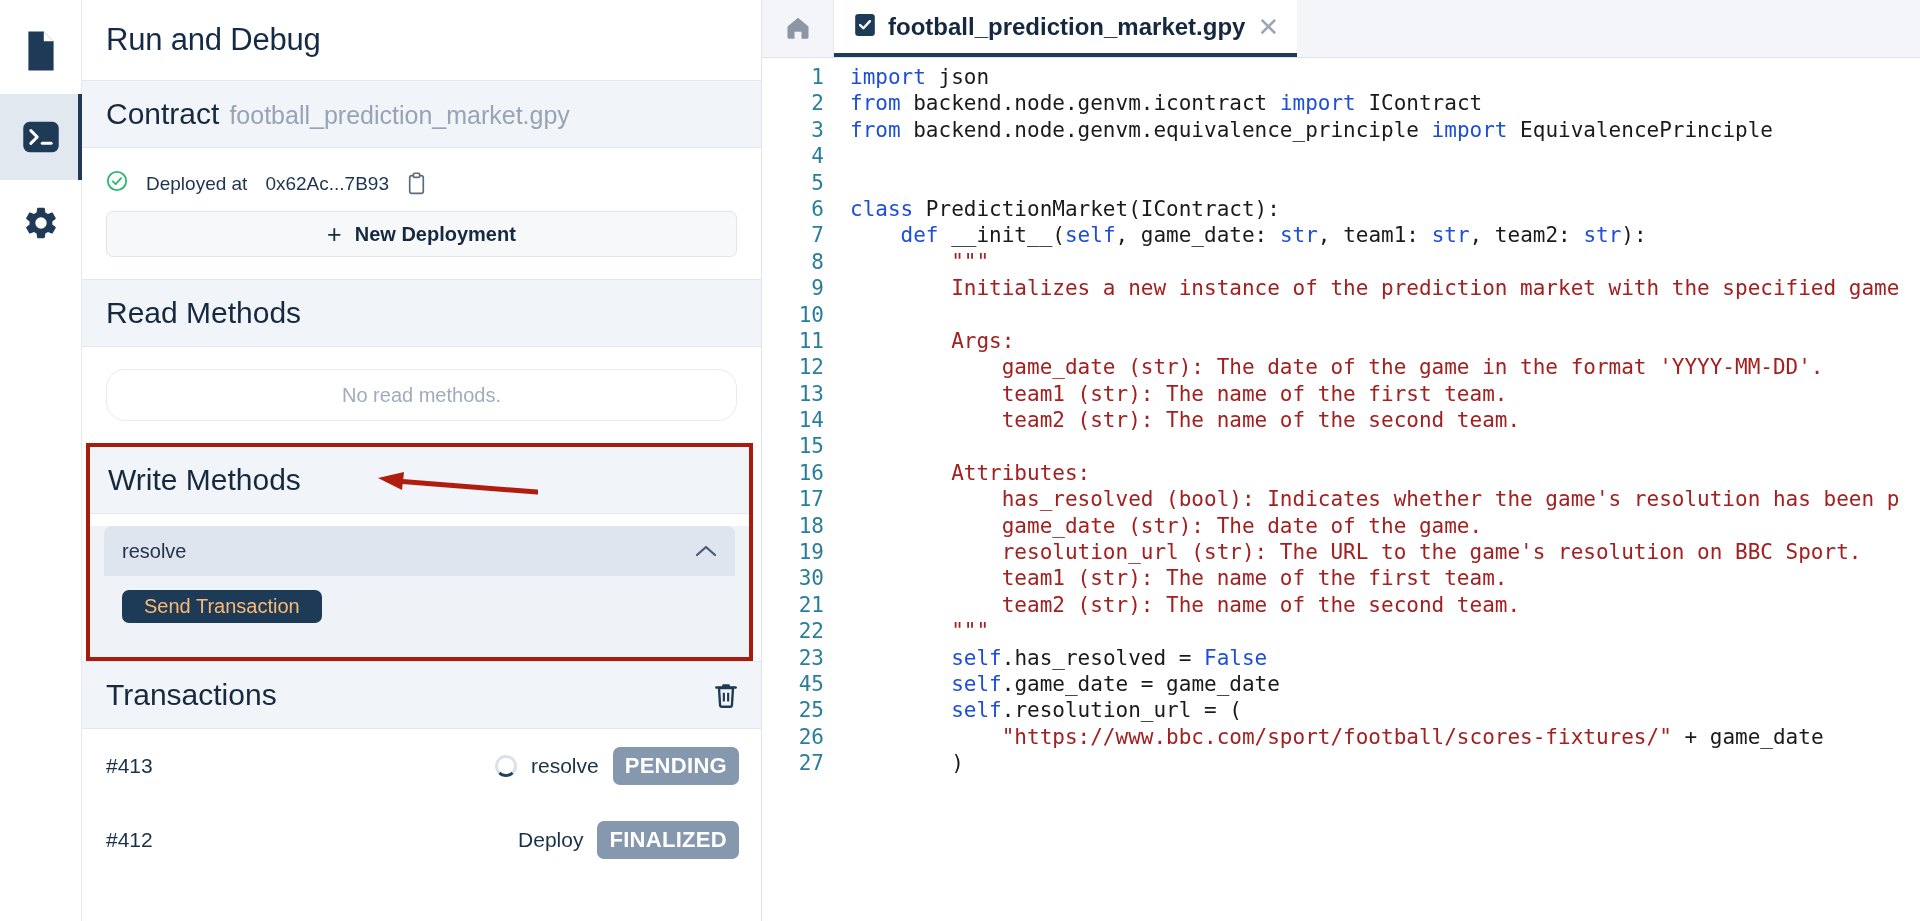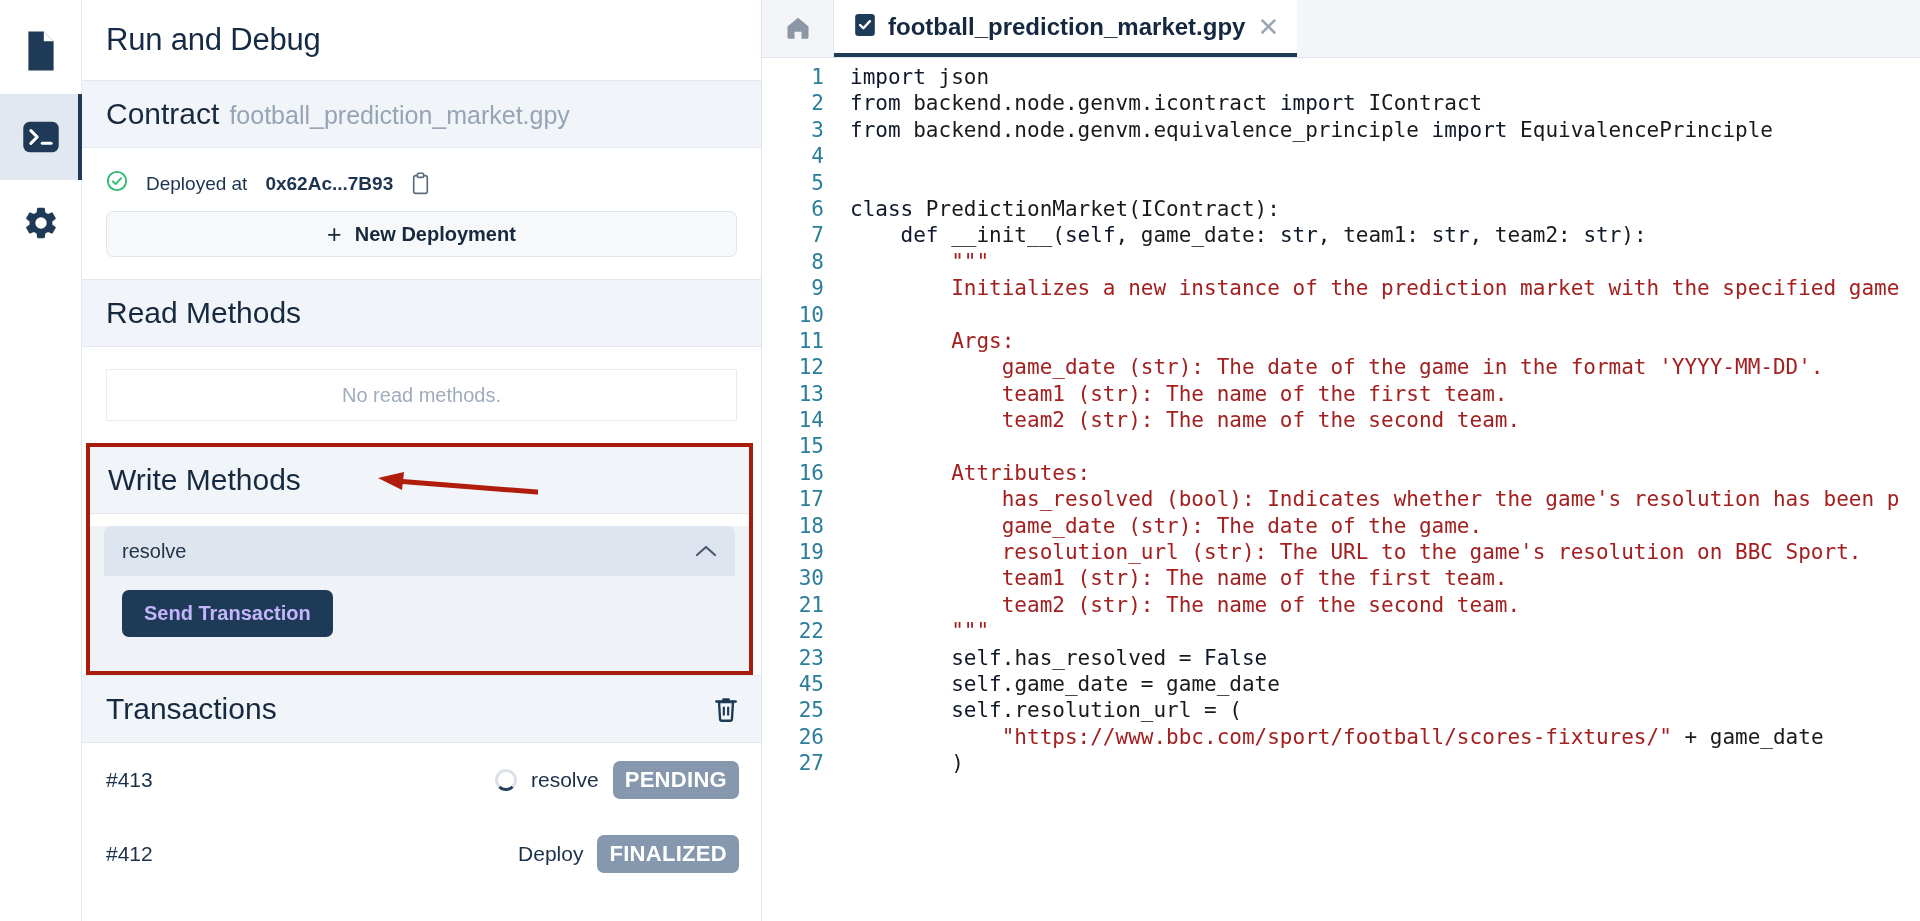--- a/index.html
+++ b/index.html
@@ -55,40 +55,40 @@
   .section-head .label {
     font-size: 30px; color: #16293f; font-weight: 400;
   }
   .contract-name { color: #97a4b5; margin-left: 10px; font-size: 25px; }
 
   .deployed-row {
     display: flex; align-items: center; gap: 18px;
     padding: 22px 24px 14px 24px;
     font-size: 19px; color: #1d3350;
   }
-  .deployed-row .addr { font-weight: 700; }
+  .deployed-row .addr { font-weight: 400; }
   .clipboard-btn { cursor: pointer; display: inline-flex; }
 
   .new-deploy-btn {
     margin: 0 24px 22px 24px;
     height: 46px;
     border: 1px solid #dfe5ed;
     border-radius: 7px;
     background: #f6f8fa;
     display: flex; align-items: center; justify-content: center; gap: 13px;
     font-size: 20px; font-weight: 700; color: #17293f;
     cursor: pointer;
   }
   .plus-glyph { font-size: 25px; font-weight: 400; line-height: 1; }
 
   .empty-box {
     margin: 22px 24px 22px 24px;
     height: 52px;
     border: 1px solid #e7ebf1;
-    border-radius: 1px;
+    border-radius: 19px;
     display: flex; align-items: center; justify-content: center;
     color: #a0acbd; font-size: 20px;
   }
 
   
   .write-region {
     border: 4px solid #a81c0c;
     margin: 0 8px 0 4px;
   }
   .write-region .section-head {
@@ -106,24 +106,24 @@
     font-size: 20px; color: #223449;
     cursor: pointer;
   }
   .method-panel {
     margin: 0 14px;
     background: #eff2f7;
     border-radius: 0 0 8px 8px;
     padding: 14px 18px 16px 18px;
   }
   .send-btn {
-    background: #1d3a57; color: #c4b5fd;
+    background: #1d3a57; color: #fdba74;
     border: none; border-radius: 7px;
-    font-size: 20px; font-weight: 700;
-    padding: 12px 22px;
+    font-size: 20px; font-weight: 400;
+    padding: 5px 22px;
     cursor: pointer;
     font-family: "Liberation Sans", sans-serif;
   }
 
   
   .arrow-anno {
     position: absolute;
     left: 292px; top: 468px;
     width: 164px; height: 30px;
     pointer-events: none;
@@ -189,21 +189,21 @@
   .gutter {
     width: 76px; flex: 0 0 76px;
     text-align: right;
     padding-right: 14px;
     color: #2c7a9c; color: #1f7e9e;
     user-select: none;
   }
   .gutter div { height: 26.4px; color:#2a7d9b; }
   .code-lines { flex: 1 1 auto; white-space: pre; overflow: hidden; padding-left: 12px; }
   .code-lines div { height: 26.4px; }
-  .k  { color: #0f172a; }        
+  .k  { color: #1d4ed8; }        
   .s  { color: #a32020; }        
   .p  { color: #1a1a1a; }
 </style>
 </head>
 <body>
 
 <div class="app">
 
   <div class="activity-bar">
     <div class="activity-item">

